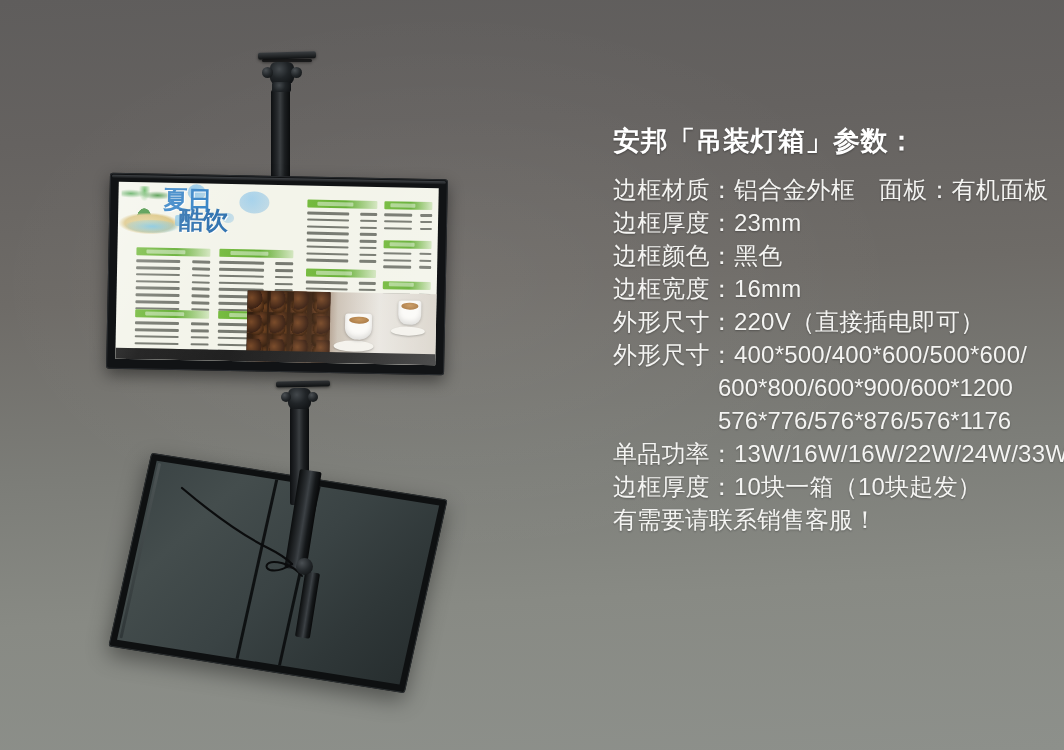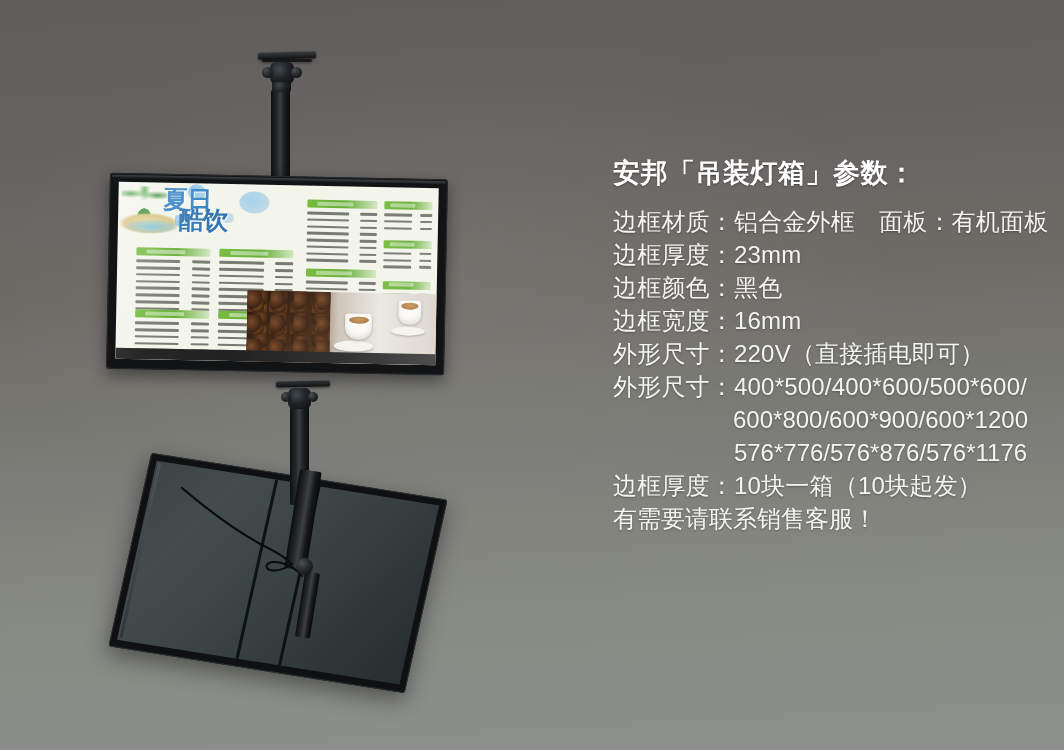--- a/index.html
+++ b/index.html
@@ -16,29 +16,28 @@
     content:"";position:absolute;inset:0;pointer-events:none;
     background:radial-gradient(ellipse 70% 60% at 42% 38%,rgba(255,255,255,.055) 0%,rgba(255,255,255,0) 62%);
   }
 
   
   .specs{position:absolute;left:613px;top:126px;width:430px;z-index:6;}
   .spec-title{
     color:#ffffff;font-size:27px;font-weight:bold;letter-spacing:.5px;
     line-height:30px;margin-bottom:17px;white-space:nowrap;
     text-shadow:0 1px 2px rgba(0,0,0,.35);
-    margin-top:32px;
   }
   .spec-line{
     color:#f4f4f2;font-size:24px;line-height:33px;white-space:nowrap;
     text-shadow:0 1px 2px rgba(0,0,0,.3);
   }
   .spec-line .lbl{letter-spacing:.2px;}
   .spec-line .val{letter-spacing:.2px;}
-  .spec-line.cont{padding-left:105px;text-align:center;}
+  .spec-line.cont{padding-left:105px;}
   .spec-line .gap{display:inline-block;width:24px;}
 
   
   .mount-plate{
     position:absolute;background:#16181a;border-radius:2px;z-index:4;
     box-shadow:0 1px 3px rgba(0,0,0,.5);
   }
   .pole{
     position:absolute;z-index:4;
     background:linear-gradient(90deg,#0d0f11 0%,#26292c 32%,#3a3e41 48%,#1b1e20 72%,#0a0c0d 100%);
@@ -495,20 +494,23 @@
       <span class="lbl">外形尺寸：</span><span class="val">220V（直接插电即可）</span>
     </div>
 
     <div class="spec-line">
       <span class="lbl">外形尺寸：</span><span class="val">400*500/400*600/500*600/</span>
     </div>
     <div class="spec-line cont">600*800/600*900/600*1200</div>
 
     <div class="spec-line cont">576*776/576*876/576*1176</div>
 
+    <div class="spec-line">
+      <span class="lbl">单品功率：</span><span class="val">13W/16W/16W/22W/24W/33W</span>
+    </div>
 
 
     <div class="spec-line">
       <span class="lbl">边框厚度：</span><span class="val">10块一箱（10块起发）</span>
     </div>
 
 
 
     <div class="spec-line">有需要请联系销售客服！</div>
   </div>

